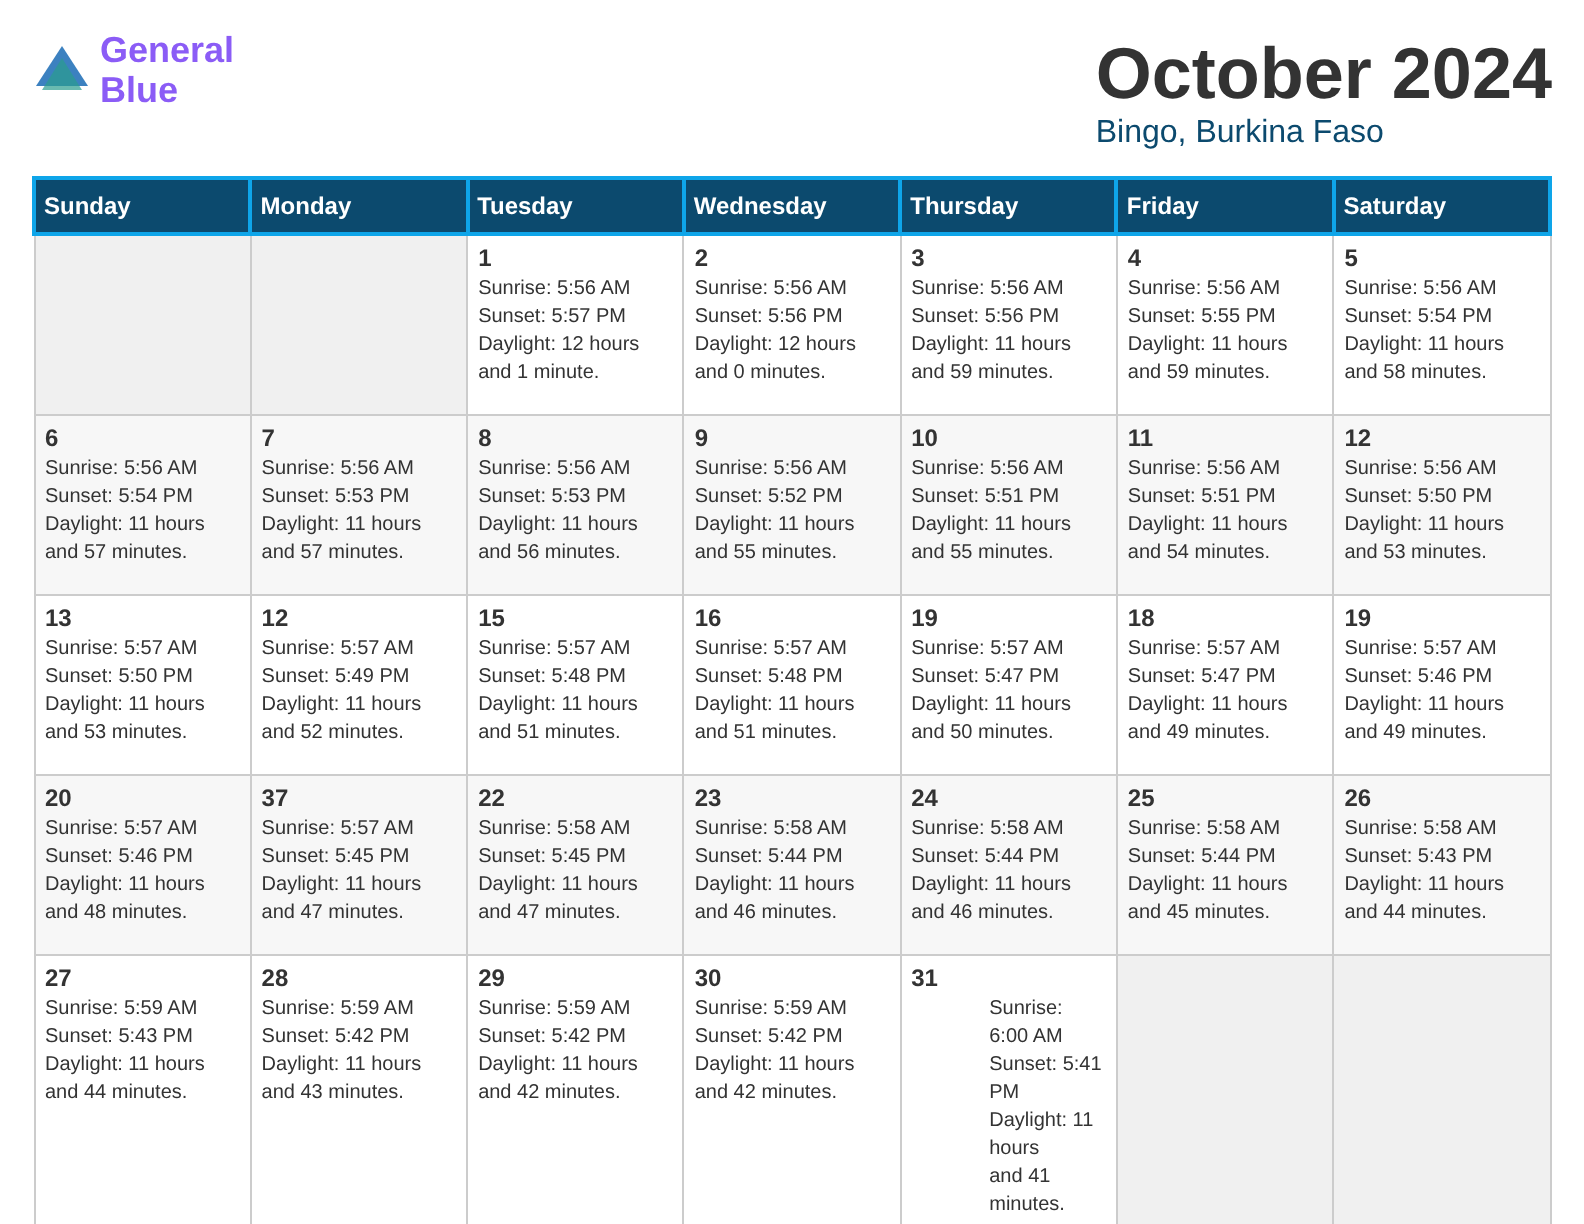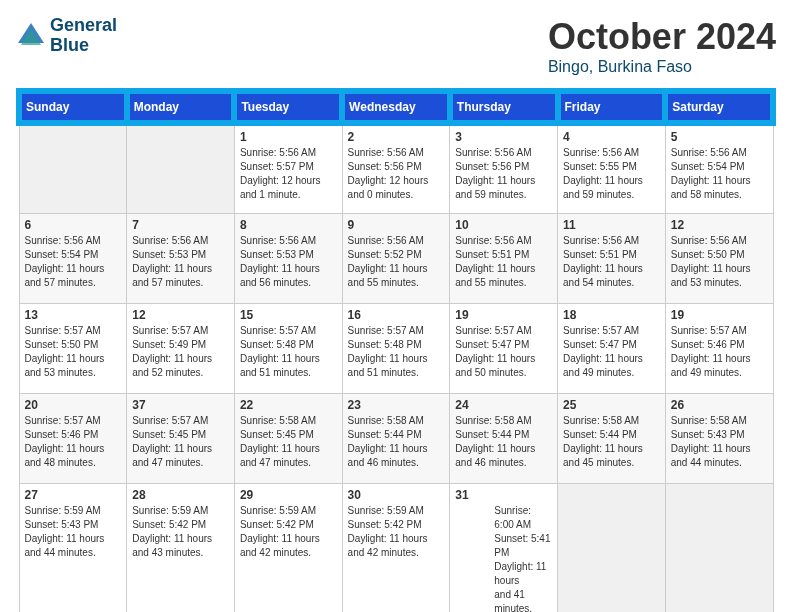--- a/index.html
+++ b/index.html
@@ -21,21 +21,21 @@
       align-items: center;
       gap: 4px;
     }
     .logo-text {
       font-size: 18px;
       font-weight: bold;
       color: #333;
       line-height: 1.1;
     }
     .logo-text span {
-      color: #0c4a6e;
+      color: #8b5cf6;
     }
     .logo-icon {
       width: 30px;
       height: 30px;
     }
     .title-block {
     }
     .month-title {
       font-size: 36px;
       font-weight: bold;
@@ -44,26 +44,26 @@
     .location-title {
       font-size: 16px;
       color: #0c4a6e;
     }
     .calendar-table {
       width: 100%;
       border-collapse: collapse;
       font-size: 11px;
     }
     .calendar-table th {
-      background-color: #1d4ed8;
+      background-color: #0c4a6e;
       color: #fff;
       padding: 6px 4px;
       text-align: left;
       font-size: 12px;
-      border: 6px solid #0ea5e9;
+      border: 2px solid #0ea5e9;
     }
     .calendar-table td {
       border: 1px solid #ccc;
       vertical-align: top;
       padding: 4px 5px;
       height: 90px;
       width: 14.28%;
       background: #fff;
     }
     .calendar-table tr:nth-child(even) td {

